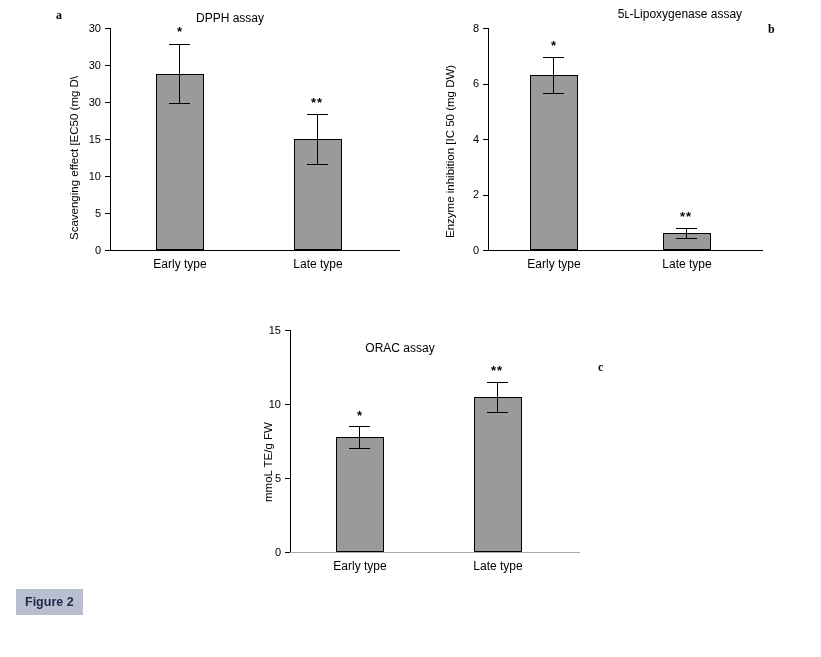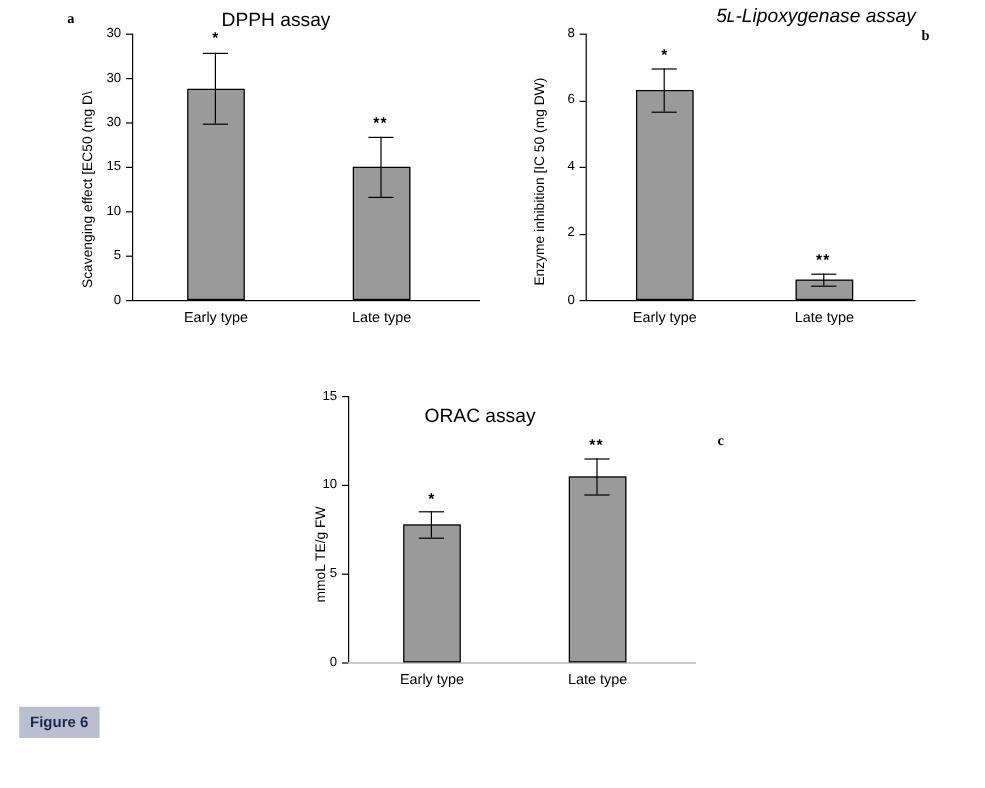--- a/index.html
+++ b/index.html
@@ -31,21 +31,21 @@
   .errbar{position:absolute;width:1px;background:#000;}
   .errcap{position:absolute;height:1px;background:#000;}
   .star{
     position:absolute;font-size:13px;font-weight:bold;line-height:13px;
     text-align:center;letter-spacing:1px;
   }
   .catlabel{
     position:absolute;font-size:12px;line-height:12px;text-align:center;
   }
   .chart-title{
-    position:absolute;font-size:16px;line-height:12px;text-align:center;
+    position:absolute;font-size:12px;line-height:12px;text-align:center;
   }
   .ylabel{
     position:absolute;font-size:11.5px;
     transform-origin:0 0;
     transform:rotate(-90deg);
     white-space:nowrap;
   }
   .panel-letter{
     position:absolute;font-size:12px;font-weight:bold;font-family:"Liberation Serif", serif;
   }
@@ -111,21 +111,21 @@
     <div class="errcap" style="left:197px;top:136px;width:21px;"></div>
     <div class="star" style="left:192px;top:68px;width:30px;">**</div>
   </div>
 
   <div class="catlabel" style="left:140px;top:258px;width:80px;">Early type</div>
   <div class="catlabel" style="left:278px;top:258px;width:80px;">Late type</div>
 </div>
 
 <div class="panel" style="left:420px;top:0;width:401px;height:290px;">
   <div class="panel-letter" style="left:348px;top:22px;">b</div>
-  <div class="chart-title" style="left:160px;top:8px;width:200px;font-style:italic;">5ʟ-Lipoxygenase assay</div>
+  <div class="chart-title" style="left:160px;top:8px;width:200px;">5ʟ-Lipoxygenase assay</div>
   <div class="ylabel" style="left:24px;top:238px;font-size:11.5px;">Enzyme inhibition [IC 50 (mg DW)</div>
 
   <div class="plot" style="left:68px;top:28px;width:275px;height:222px;">
     <div class="axis-y" style="height:222px;"></div>
     <div class="axis-x" style="top:222px;width:275px;"></div>
 
     <div class="tick" style="top:0px;"></div>
     <div class="ticklabel" style="top:-5px;">8</div>
     <div class="tick" style="top:55.5px;"></div>
     <div class="ticklabel" style="top:50px;">6</div>
@@ -182,14 +182,14 @@
     <div class="errcap" style="left:197px;top:52px;width:21px;"></div>
     <div class="errcap" style="left:197px;top:82px;width:21px;"></div>
     <div class="star" style="left:192px;top:34px;width:30px;">**</div>
   </div>
 
   <div class="catlabel" style="left:120px;top:248px;width:80px;">Early type</div>
   <div class="catlabel" style="left:258px;top:248px;width:80px;">Late type</div>
 </div>
 
 <div class="caption">
-  <span class="fig-tag">Figure 6</span>
+  <span class="fig-tag">Figure 2</span>
 </div>
 
 </body></html>

